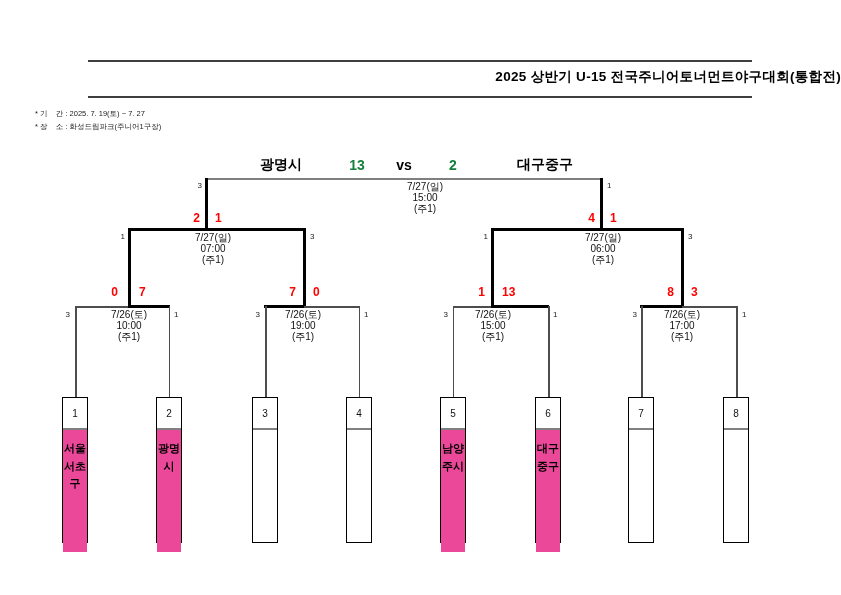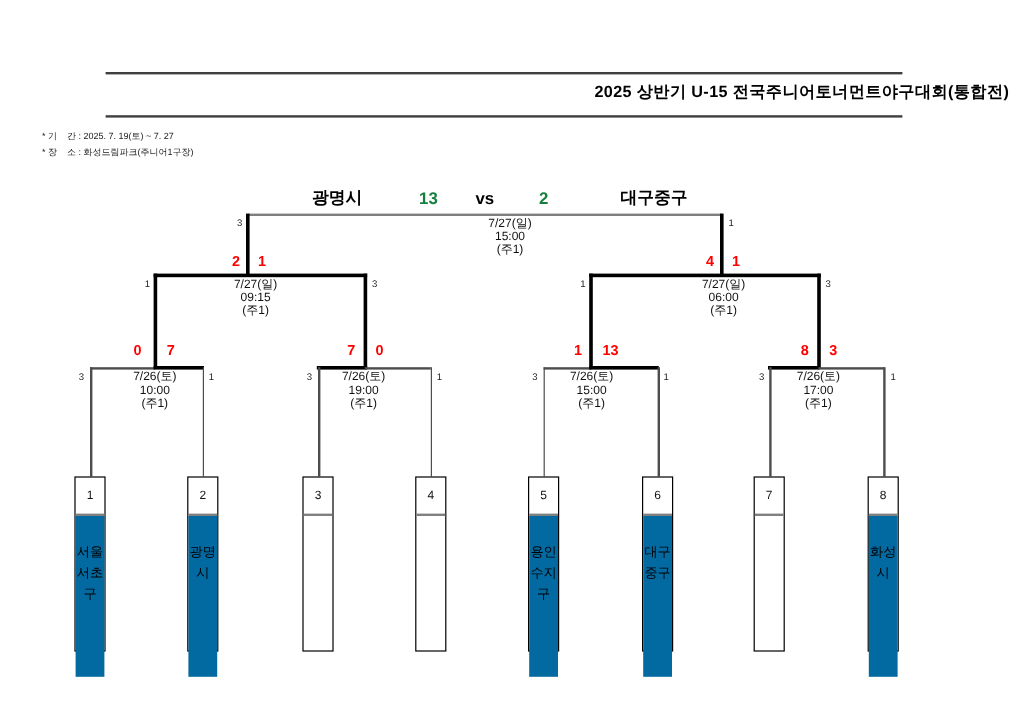--- a/index.html
+++ b/index.html
@@ -15,22 +15,22 @@
   .hl{position:absolute;background:#000;}
   .thin{background:#4d4d4d;}
   .gray{background:#7f7f7f;}
   .score{position:absolute;font-size:12px;font-weight:bold;color:#f00;height:14px;line-height:14px;}
   .sl{text-align:right;} .sr{text-align:left;}
   .dug{position:absolute;font-size:8px;color:#222;height:10px;line-height:10px;}
   .minfo{position:absolute;width:110px;text-align:center;font-size:10px;line-height:10.8px;color:#111;}
   .box{position:absolute;width:26px;height:146px;border:1px solid #000;background:#fff;box-sizing:border-box;}
   .box-num{height:30px;border-bottom:2px solid #808080;display:flex;align-items:center;
            justify-content:center;font-size:10px;color:#111;}
-  .box-name{background:#0369a1;height:112px;text-align:center;font-weight:normal;font-size:11px;
-            line-height:17.5px;padding-top:22px;word-break:break-all;overflow:hidden;}
+  .box-name{background:#ec4899;height:112px;text-align:center;font-weight:bold;font-size:11px;
+            line-height:17.5px;padding-top:10px;word-break:break-all;overflow:hidden;}
 </style>
 </head>
 <body>
 
 <div class="sheet">
 
   <div class="rule" style="left:88px;top:60px;width:664px;"></div>
   <div class="title" style="top:68px;">2025 상반기 U-15 전국주니어토너먼트야구대회(통합전)</div>
   <div class="rule" style="left:88px;top:96px;width:664px;"></div>
   <div class="meta" style="left:35px;top:108px;">* 기    간 : 2025. 7. 19(토) ~ 7. 27</div>
@@ -55,21 +55,21 @@
 
   <div class="score sl" style="left:168px;top:211px;width:32px;">2</div>
   <div class="score sr" style="left:215px;top:211px;width:32px;">1</div>
   <div class="hl" style="left:128px;top:228px;width:178px;height:3px;"></div>
   <div class="hl" style="left:128px;top:228px;width:3px;height:79px;"></div>
   <div class="hl" style="left:303px;top:228px;width:3px;height:79px;"></div>
   <div class="dug" style="left:113px;top:232px;width:12px;text-align:right;">1</div>
   <div class="dug" style="left:310px;top:232px;width:12px;">3</div>
   <div class="minfo" style="left:158px;top:233px;">
     <div>7/27(일)</div>
-    <div>09:15</div>
+    <div>07:00</div>
     <div>(주1)</div>
   </div>
 
   <div class="score sl" style="left:563px;top:211px;width:32px;">4</div>
   <div class="score sr" style="left:610px;top:211px;width:32px;">1</div>
   <div class="hl" style="left:491px;top:228px;width:193px;height:3px;"></div>
   <div class="hl" style="left:491px;top:228px;width:3px;height:79px;"></div>
   <div class="hl" style="left:681px;top:228px;width:3px;height:79px;"></div>
   <div class="dug" style="left:476px;top:232px;width:12px;text-align:right;">1</div>
   <div class="dug" style="left:688px;top:232px;width:12px;">3</div>
@@ -145,27 +145,26 @@
     <div class="box-name">광명시</div>
   </div>
   <div class="box" style="left:252px;top:397px;">
     <div class="box-num">3</div>
   </div>
   <div class="box" style="left:346px;top:397px;">
     <div class="box-num">4</div>
   </div>
   <div class="box" style="left:440px;top:397px;">
     <div class="box-num">5</div>
-    <div class="box-name">용인수지구</div>
+    <div class="box-name">남양주시</div>
   </div>
   <div class="box" style="left:535px;top:397px;">
     <div class="box-num">6</div>
     <div class="box-name">대구중구</div>
   </div>
   <div class="box" style="left:628px;top:397px;">
     <div class="box-num">7</div>
   </div>
   <div class="box" style="left:723px;top:397px;">
     <div class="box-num">8</div>
-    <div class="box-name">화성시</div>
   </div>
 
 </div>
 
 </body></html>

